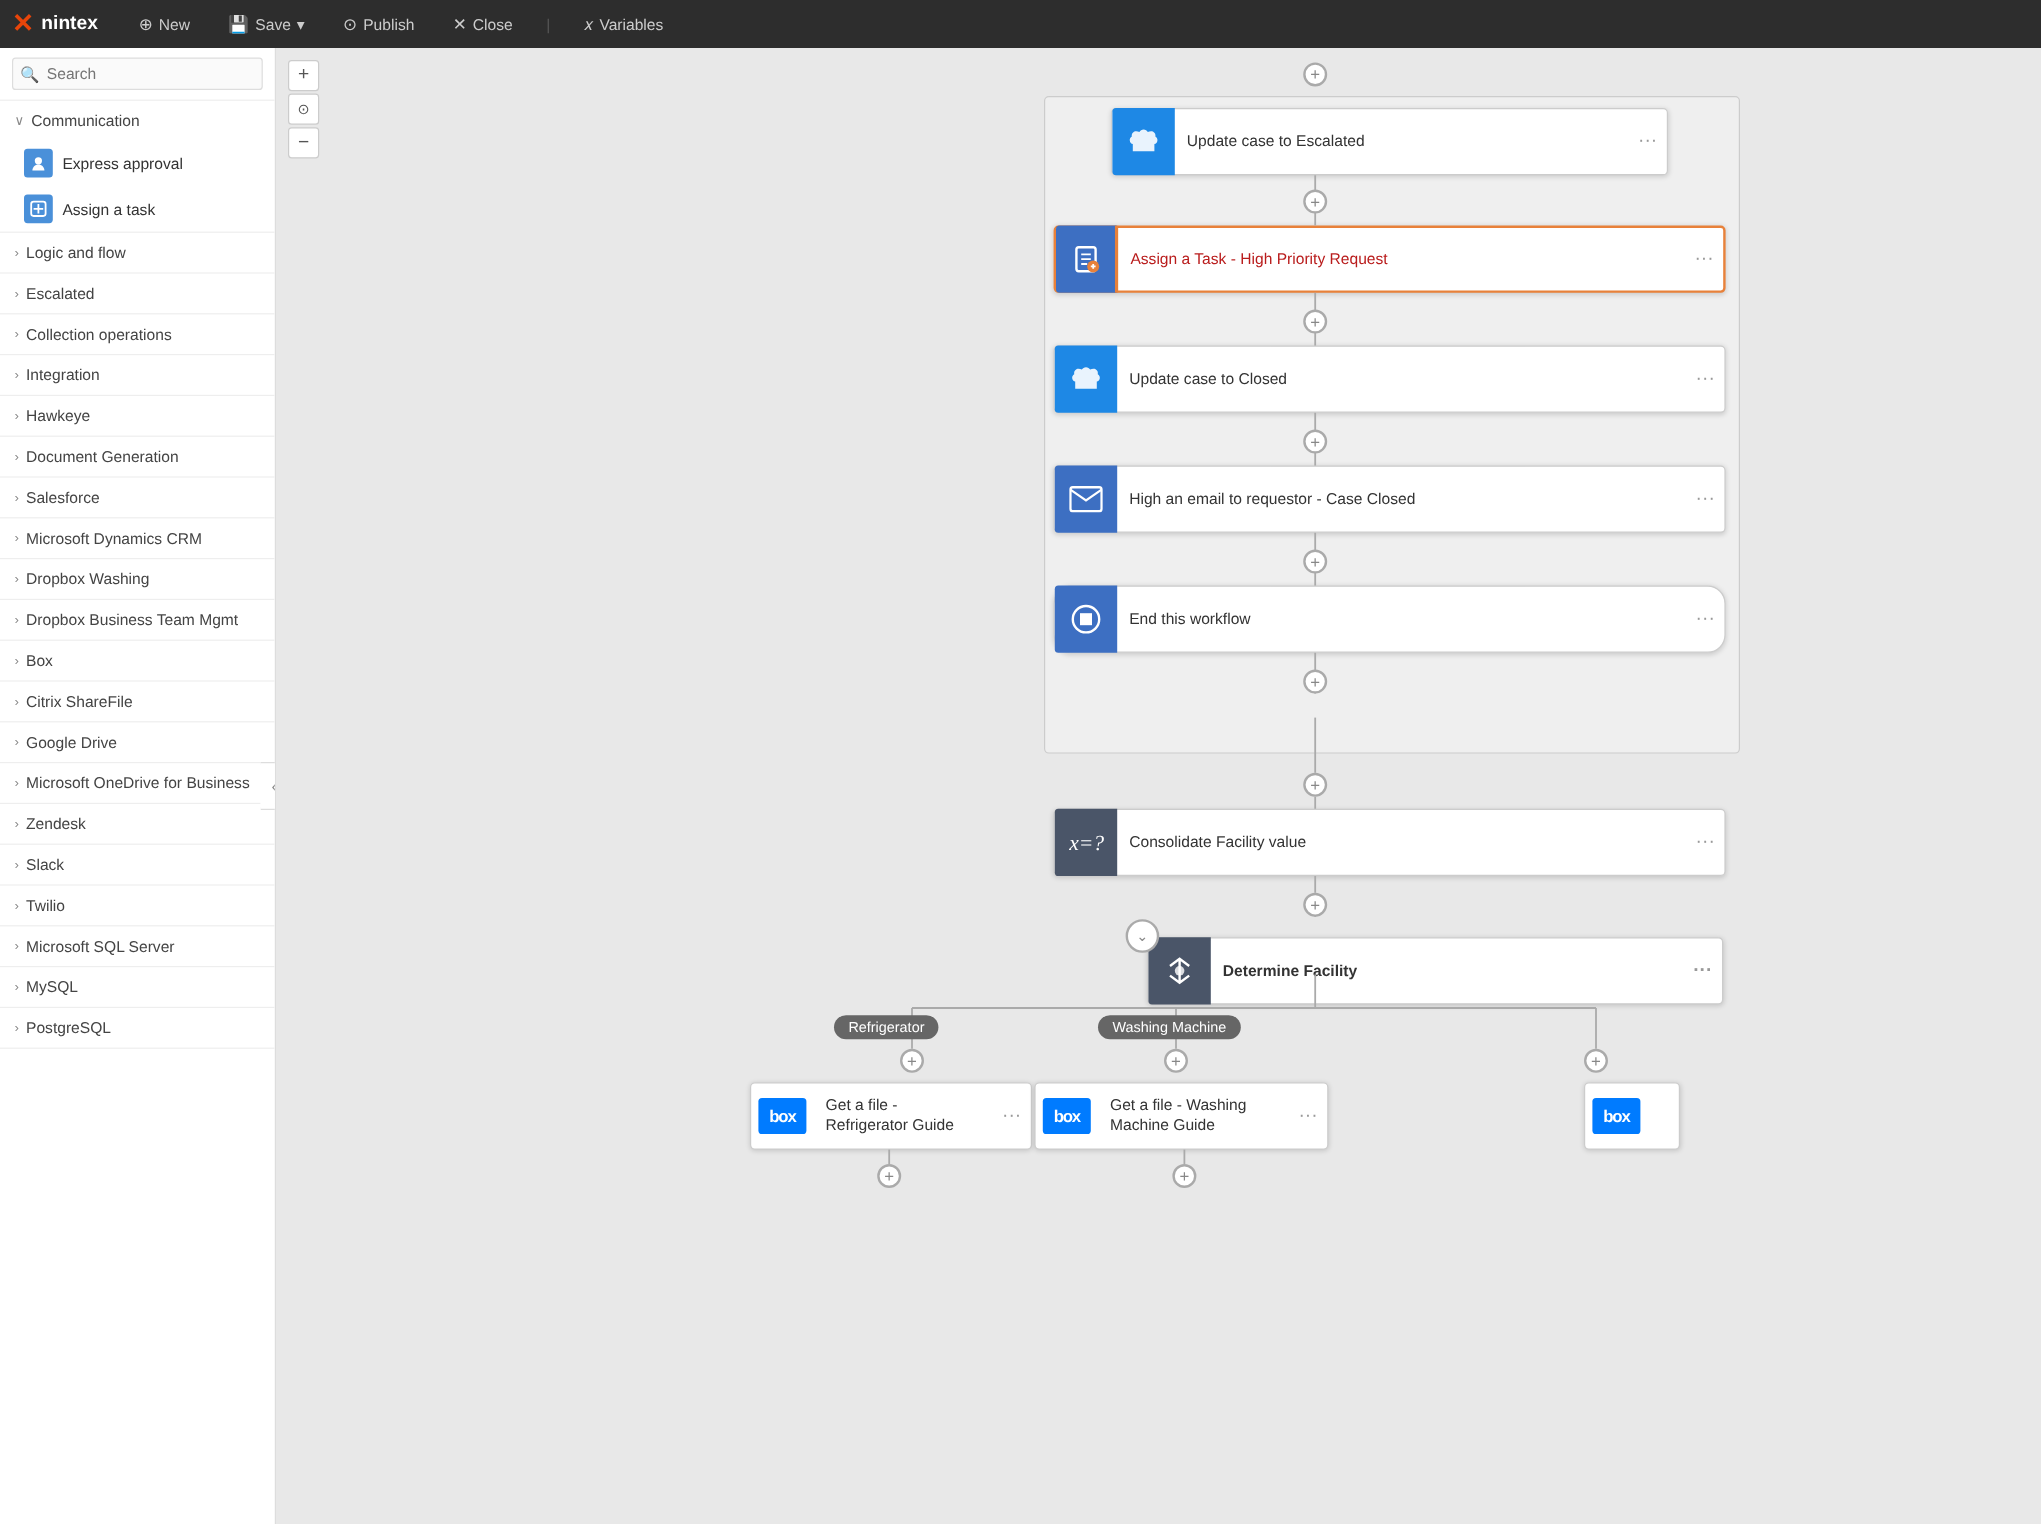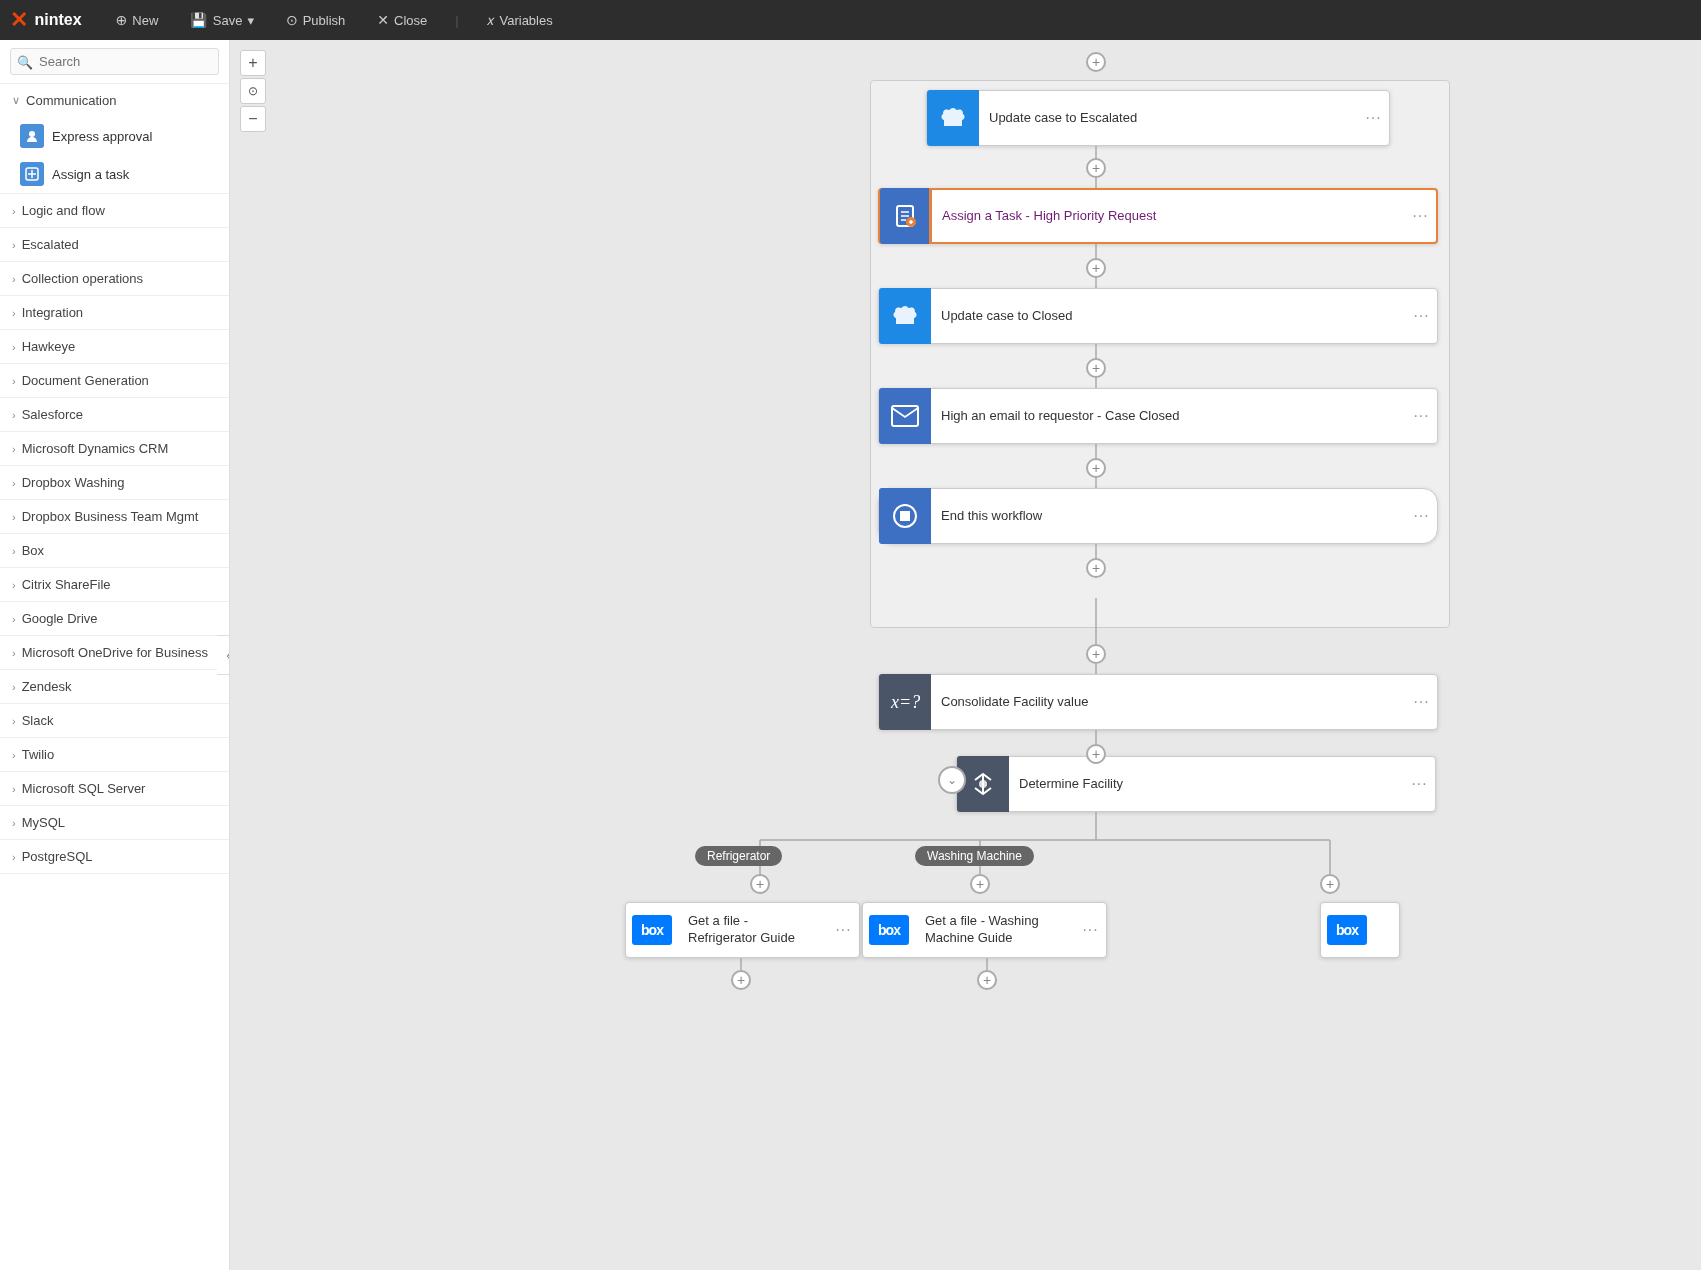--- a/index.html
+++ b/index.html
@@ -421,21 +421,21 @@
 
       <div class="wf-node highlighted" style="left:648px; top:148px; width:560px;">
         <div class="wf-node-icon assign" style="border-right:3px solid #e8813a;">
           <svg width="28" height="28" viewBox="0 0 28 28" fill="white">
               <rect x="6" y="4" width="16" height="20" rx="2" fill="none" stroke="white" stroke-width="2"></rect>
               <path d="M10 10h8M10 14h8M10 18h5" stroke="white" stroke-width="1.5"></path>
               <circle cx="20" cy="20" r="5" fill="#e8813a"></circle>
               <path d="M18 20h4M20 18v4" stroke="white" stroke-width="1.5"></path>
             </svg>
         </div>
-        <div class="wf-node-label" style="color:#701a75; font-weight:500;">Assign a Task - High Priority Request</div>
+        <div class="wf-node-label" style="color:#b91c1c; font-weight:500;">Assign a Task - High Priority Request</div>
         <div class="wf-node-menu">···</div>
       </div>
 
       <div class="wf-connector" style="left:856px; top:218px;">+</div>
 
       <div class="wf-node" style="left:648px; top:248px; width:560px;">
         <div class="wf-node-icon salesforce">
           <svg width="28" height="28" viewBox="0 0 28 28" fill="white">
               <path d="M14 4c-1.5 0-2.8.8-3.5 2C9.2 5.5 7.5 5 6 5.8 4.5 6.6 3.8 8.3 4.2 9.8 3 10.5 2.3 11.8 2.5 13.2c.2 1.4 1.2 2.5 2.5 2.8v6h18v-6c1.3-.3 2.3-1.4 2.5-2.8.2-1.4-.5-2.7-1.7-3.4.4-1.5-.3-3.2-1.8-4C20.5 5 18.8 5.5 17.5 6 16.8 4.8 15.5 4 14 4z" fill="white" opacity="0.9"></path>
             </svg>
@@ -481,21 +481,21 @@
             </svg>
         </div>
         <div class="wf-node-label">Consolidate Facility value</div>
         <div class="wf-node-menu">···</div>
       </div>
 
       <div class="wf-connector" style="left:856px; top:704px;">+</div>
 
       <div class="wf-chevron-down" style="left:708px; top:726px; width:28px; height:28px; border-radius:50%; background:white; border:2px solid #aaa; display:flex; align-items:center; justify-content:center; position:absolute; font-size:12px; color:#888;">⌄</div>
 
-      <div class="wf-node" style="left:726px; top:716px; width:480px;">
+      <div class="wf-node" style="left:726px; top:741px; width:480px;font-weight:bold;">
         <div class="wf-node-icon branch">
           <svg width="28" height="28" viewBox="0 0 28 28">
               <path d="M14 4v20M6 10l8-6 8 6M6 18l8 6 8-6" fill="none" stroke="white" stroke-width="2"></path>
               <circle cx="14" cy="14" r="4" fill="white" opacity="0.8"></circle>
             </svg>
         </div>
         <div class="wf-node-label">Determine Facility</div>
         <div class="wf-node-menu">···</div>
       </div>
 

